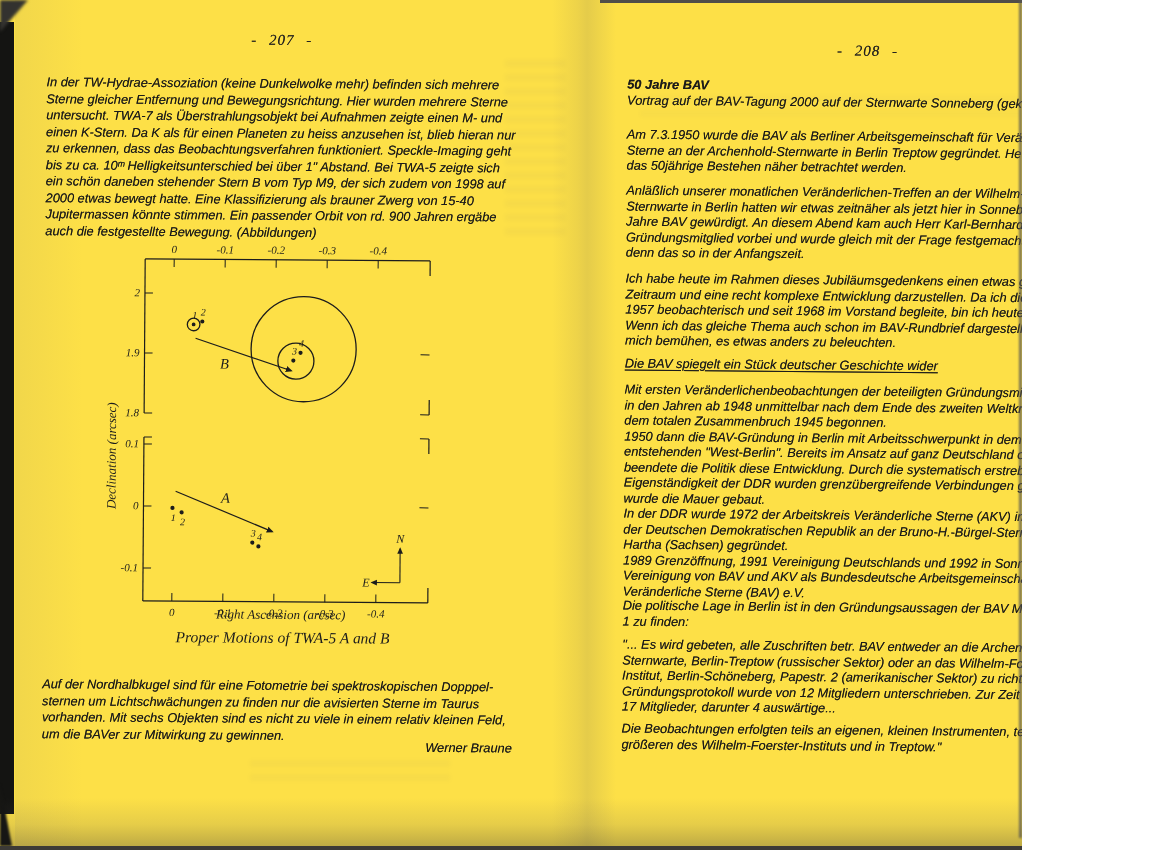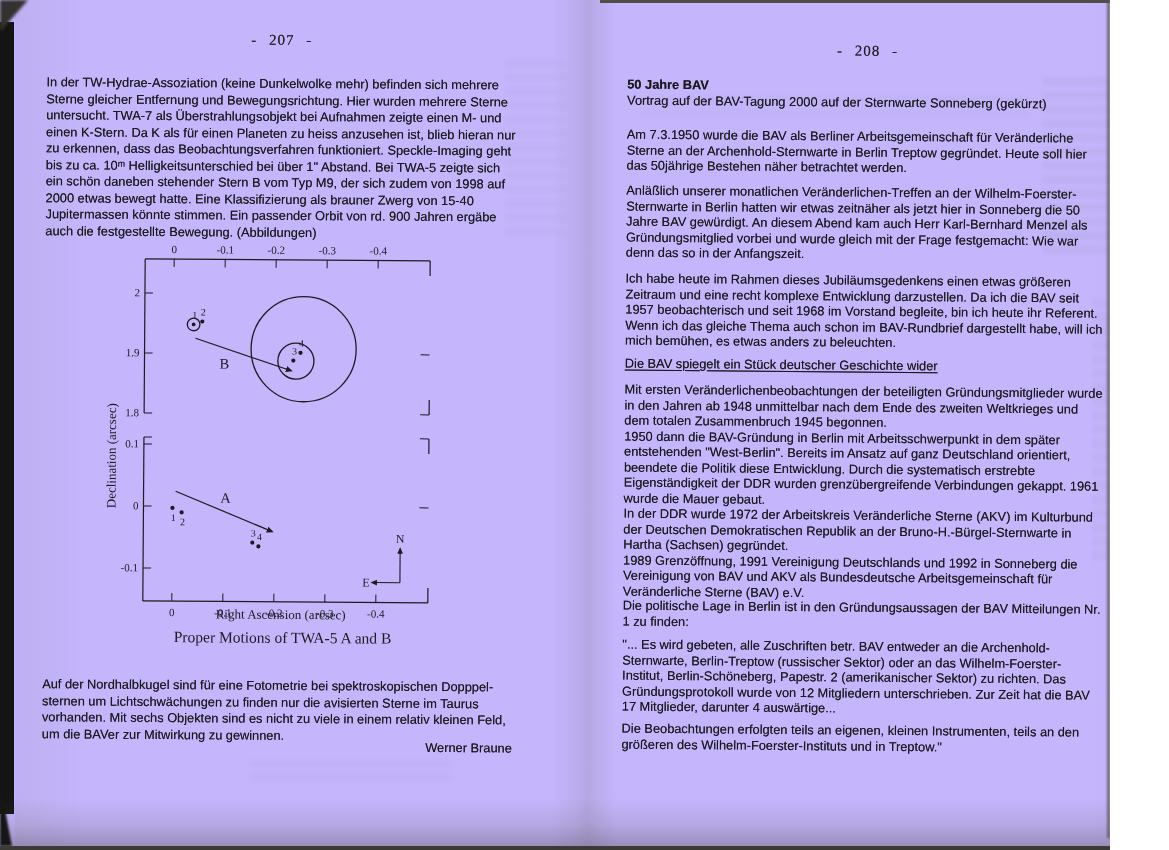--- a/index.html
+++ b/index.html
@@ -1,17 +1,17 @@
 <!DOCTYPE html>
 <html><head>
 <meta charset="utf-8">
 <style>
   html,body{margin:0;padding:0;}
-  .scan{position:relative;width:1110px;height:850px;background:#c4b5fd;overflow:hidden;
-        font-family:"Liberation Sans",sans-serif;color:#1a1a1a;}
+  .scan{position:relative;width:1022px;height:850px;background:#fde047;overflow:hidden;
+        font-family:"Liberation Sans",sans-serif;color:#1a1a1a;font-style:italic;}
   .page{position:absolute;top:0;height:850px;}
   .page-left{left:15px;width:565px;background:linear-gradient(90deg,rgba(120,117,110,0.09),rgba(120,117,110,0) 12%);}
   .page-right{left:560px;width:589px;background:linear-gradient(270deg,rgba(120,117,110,0.07),rgba(120,117,110,0) 10%);}
   .content{position:absolute;left:0;top:0;width:100%;height:100%;transform-origin:top left;}
   .rot-l{transform:rotate(0.4deg);}
   .rot-r{transform:rotate(0.5deg);}
   .bt{position:absolute;font-size:12.8px;line-height:16.5px;width:470px;left:32px;
       text-shadow:0 0 0.6px rgba(20,20,20,0.75);}
   .bt2{position:absolute;font-size:12.8px;line-height:15.5px;width:480px;left:68px;
        text-shadow:0 0 0.6px rgba(20,20,20,0.75);}

